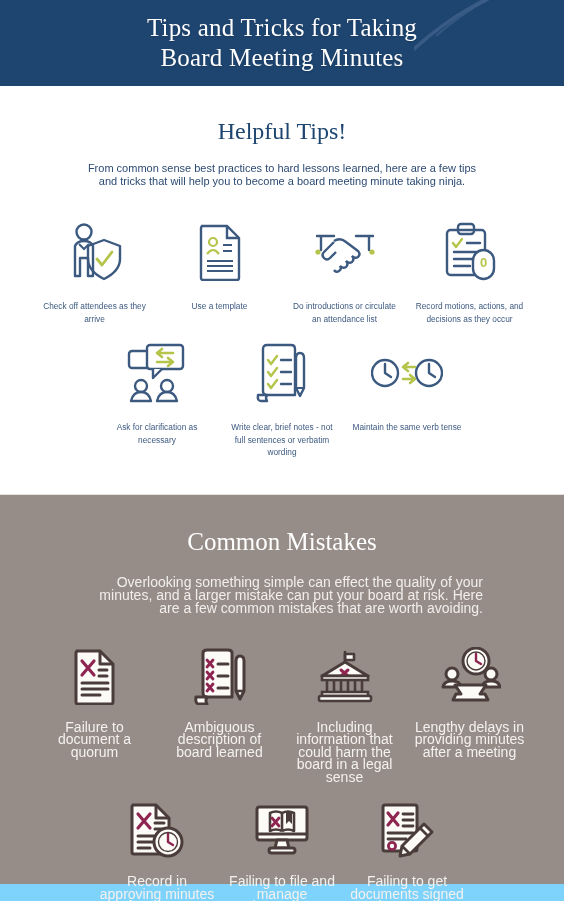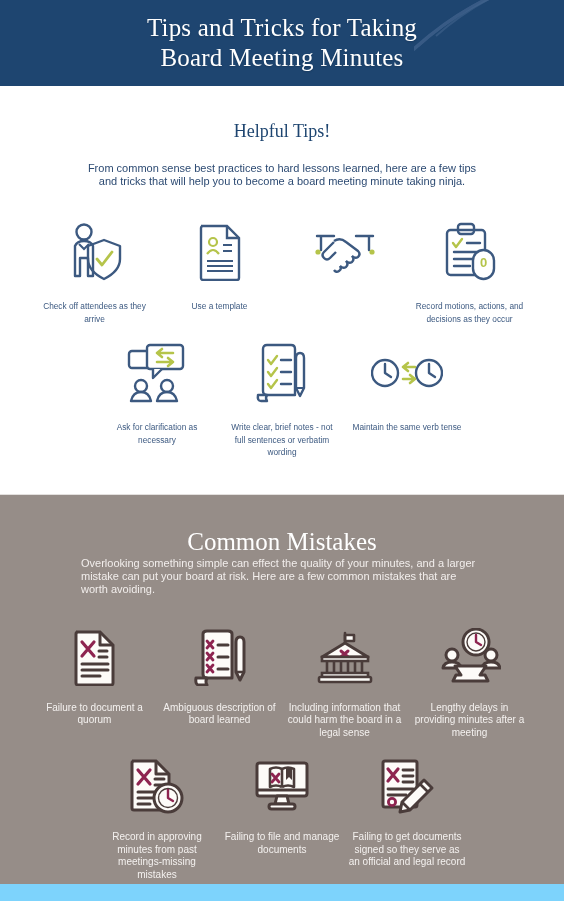--- a/index.html
+++ b/index.html
@@ -33,21 +33,21 @@
 
   
   .tips-section { background:#ffffff; padding: 30px 0 36px; position:relative; }
   .tips-section::after{
     content:""; position:absolute; left:0; right:0; bottom:0; height:1px; background:#e3e0de;
   }
   .sec-title {
     text-align:center;
     font-family:"Liberation Serif", serif;
     color:#1e4570;
-    font-size:18px;
+    font-size:24px;
     line-height:30px;
     font-weight:400;
   }
   .sec-intro {
     margin: 16px auto 0;
     width: 400px;
     text-align:center;
     color:#2c4a72;
     font-size:11px;
     line-height:13px;
@@ -77,34 +77,34 @@
   }
   .sec-title-light {
     text-align:center;
     font-family:"Liberation Serif", serif;
     color:#ffffff;
     font-size:25px;
     line-height:30px;
     font-weight:400;
   }
   .sec-intro-light {
-    margin: 0 auto 0;
+    margin: 19px auto 0;
     width: 402px;
-    text-align:left;
+    text-align:right;
     color:#f2eeec;
-    font-size:11px;
+    font-size:14px;
     line-height:13px;
   }
   .m-row1 { margin-top:22px; }
   .m-row2 { margin-top:8px; }
   .m-cell { width:125px; padding:6px 4px 0; display:flex; flex-direction:column; align-items:center; }
   .m-cell .ico { height:66px; display:flex; align-items:center; justify-content:center; }
   .m-cell .cap {
     margin-top:12px; text-align:center;
-    font-size:10px; line-height:12.5px; color:#f4f1ef;
+    font-size:14px; line-height:12.5px; color:#f4f1ef;
   }
   svg { display:block; }
 </style>
 </head>
 <body>
 
 <div class="page">
 
   <div class="header">
     <svg class="header-swirls" viewBox="0 0 160 110">
@@ -158,20 +158,21 @@
             <path d="M5 8 h17 M44 8 h17 M9 8 v14 M57 8 v14" stroke="#3c5980" stroke-width="2.4" stroke-linecap="round"></path>
             <circle cx="6" cy="24" r="2.6" fill="#b5c44a"></circle>
             <circle cx="60" cy="24" r="2.6" fill="#b5c44a"></circle>
             <path d="M22 13 q6 -4 12 1 l12 9 q3 3 0 6 q-3 2 -6 -1" fill="none" stroke="#3c5980" stroke-width="2.4" stroke-linejoin="round"></path>
             <path d="M40 28 q3 3 0 6 q-3 2 -6 -1" fill="none" stroke="#3c5980" stroke-width="2.4"></path>
             <path d="M34 33 q3 3 0 6 q-3 2 -6 -1" fill="none" stroke="#3c5980" stroke-width="2.4"></path>
             <path d="M28 38 q2 3 -1 5 q-3 2 -5 -1" fill="none" stroke="#3c5980" stroke-width="2.4"></path>
             <path d="M22 14 L12 24 q-3 3 0 6 q3 3 6 0 l6 -6" fill="none" stroke="#3c5980" stroke-width="2.4" stroke-linejoin="round"></path>
           </svg>
         </div>
+        <div class="cap">Do introductions or circulate an attendance list</div>
       </div>
 
       <div class="cell">
         <div class="ico">
           <svg width="56" height="60" viewBox="0 0 56 60">
             <rect x="5" y="8" width="38" height="45" rx="3.5" fill="none" stroke="#3c5980" stroke-width="2.4"></rect>
             <rect x="16" y="2" width="16" height="10" rx="3" fill="none" stroke="#3c5980" stroke-width="2.4"></rect>
             <path d="M11 21 l3 4 l6 -8" fill="none" stroke="#b5c44a" stroke-width="2.4" stroke-linecap="round" stroke-linejoin="round"></path>
             <path d="M25 21 h13 M12 30 h26 M12 37 h20 M12 44 h16" stroke="#3c5980" stroke-width="2.4" stroke-linecap="round"></path>
             <rect x="31" y="28" width="21" height="29" rx="10.5" fill="#fff" stroke="#3c5980" stroke-width="2.4"></rect>

